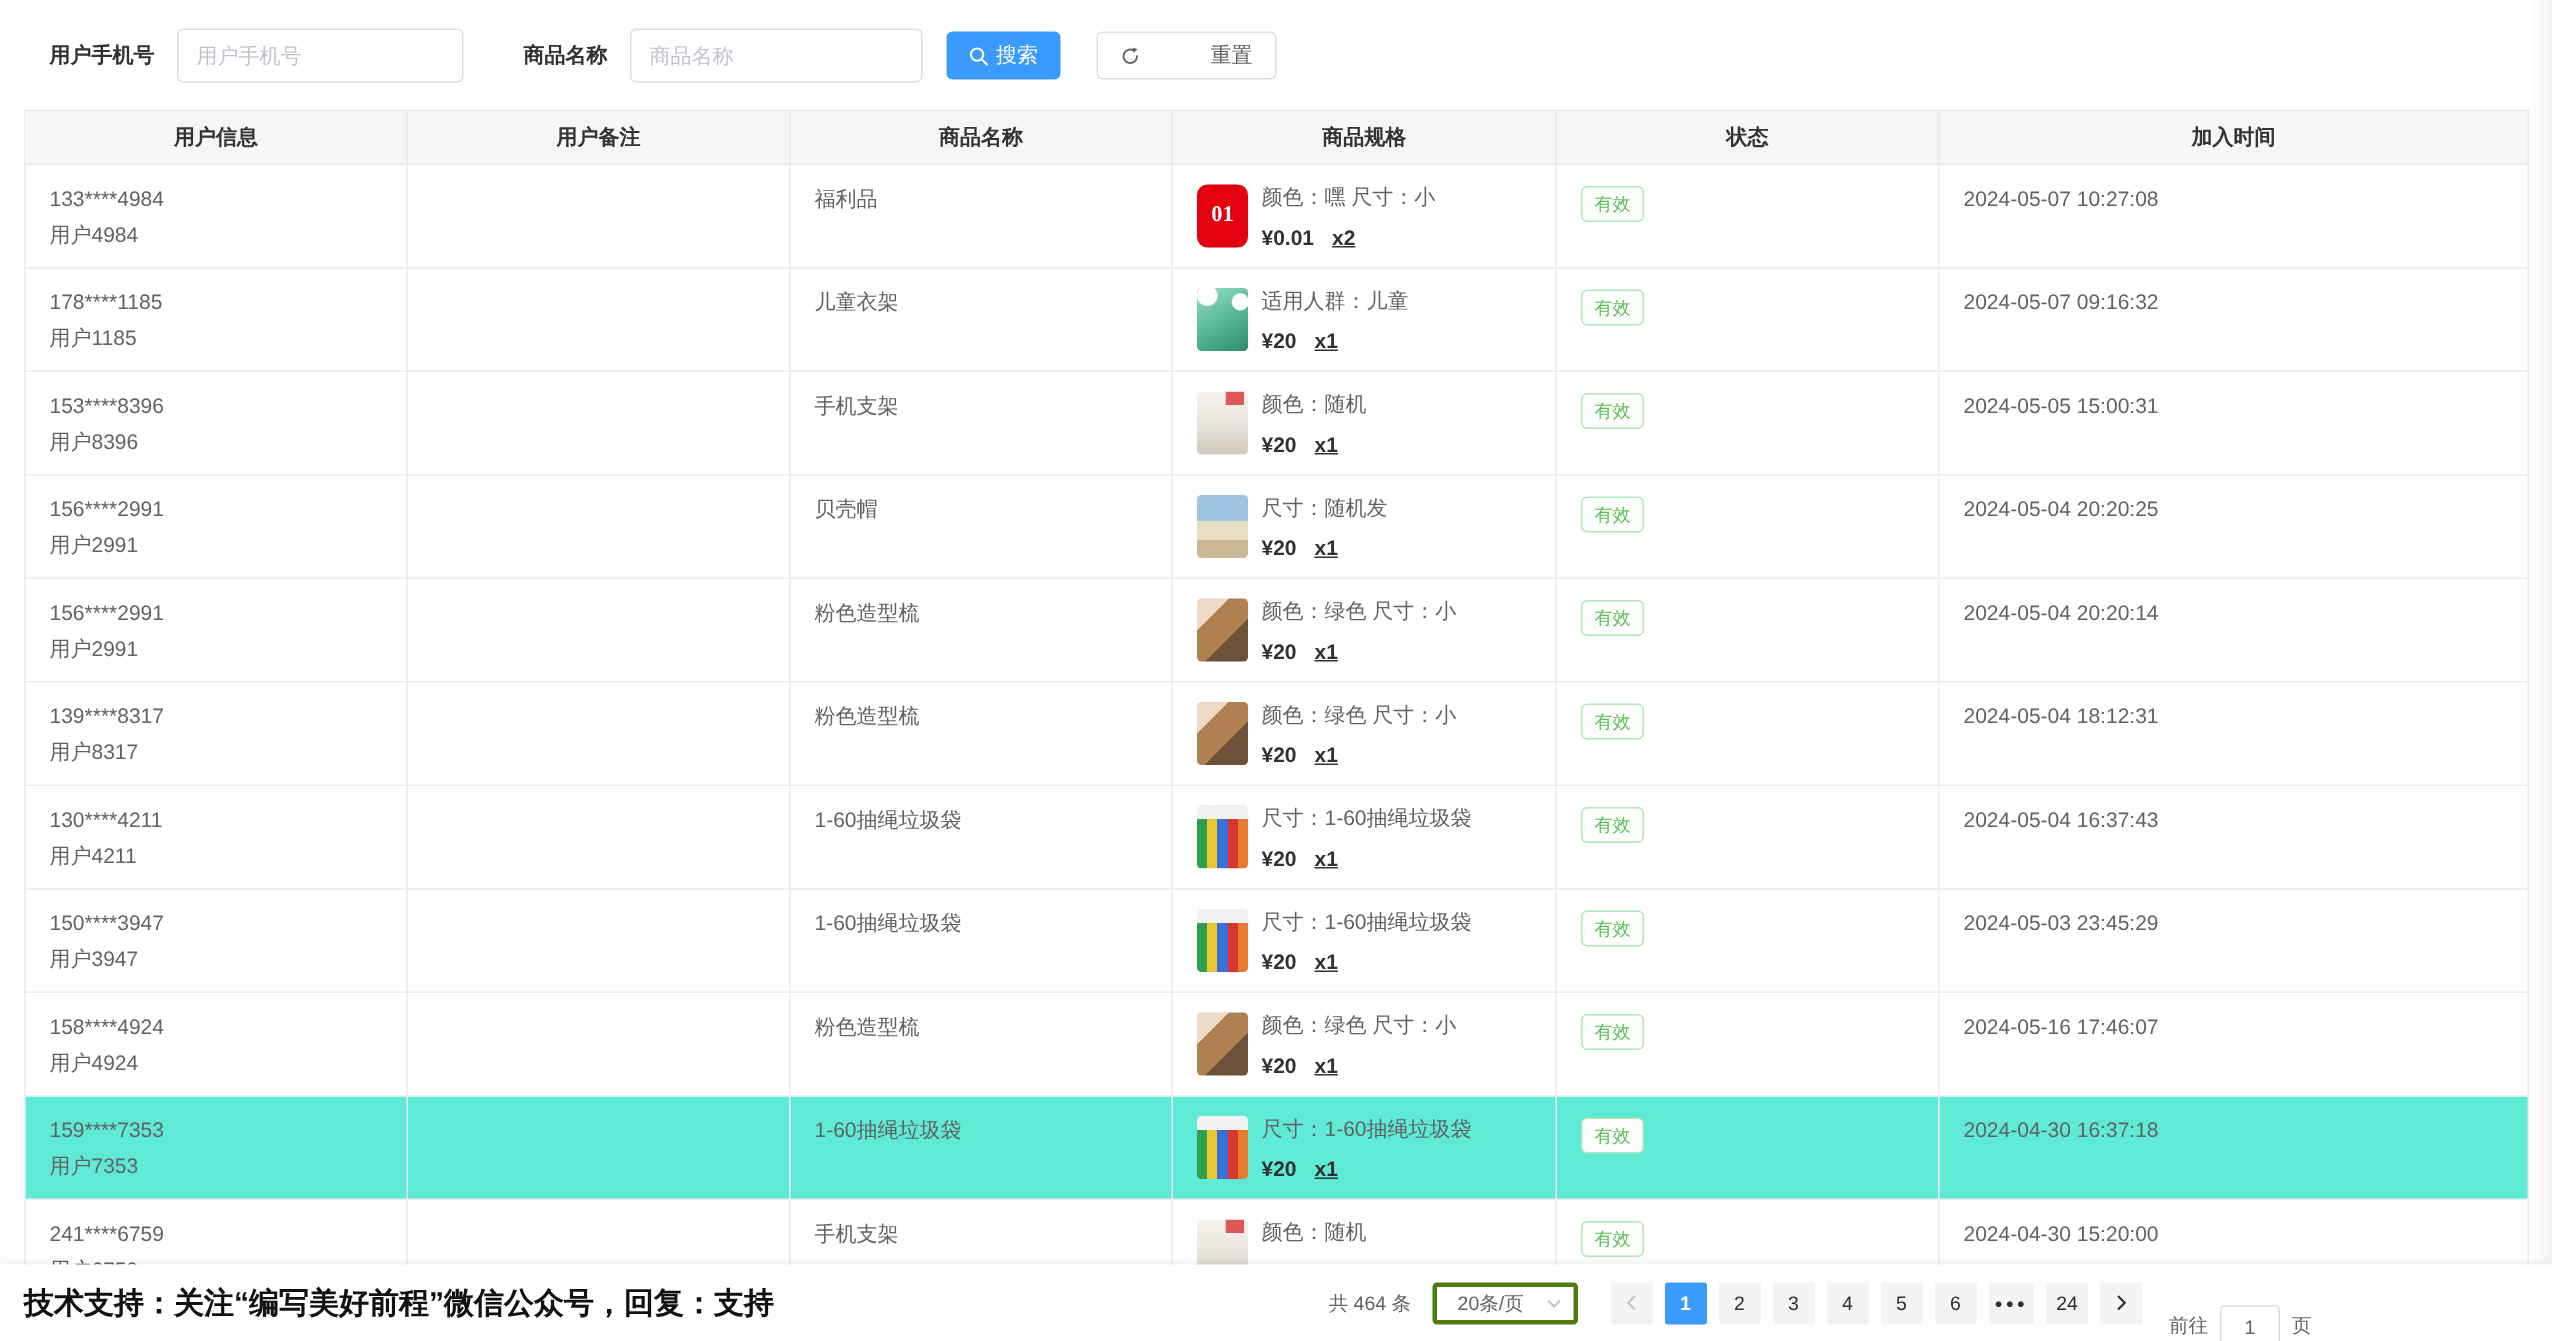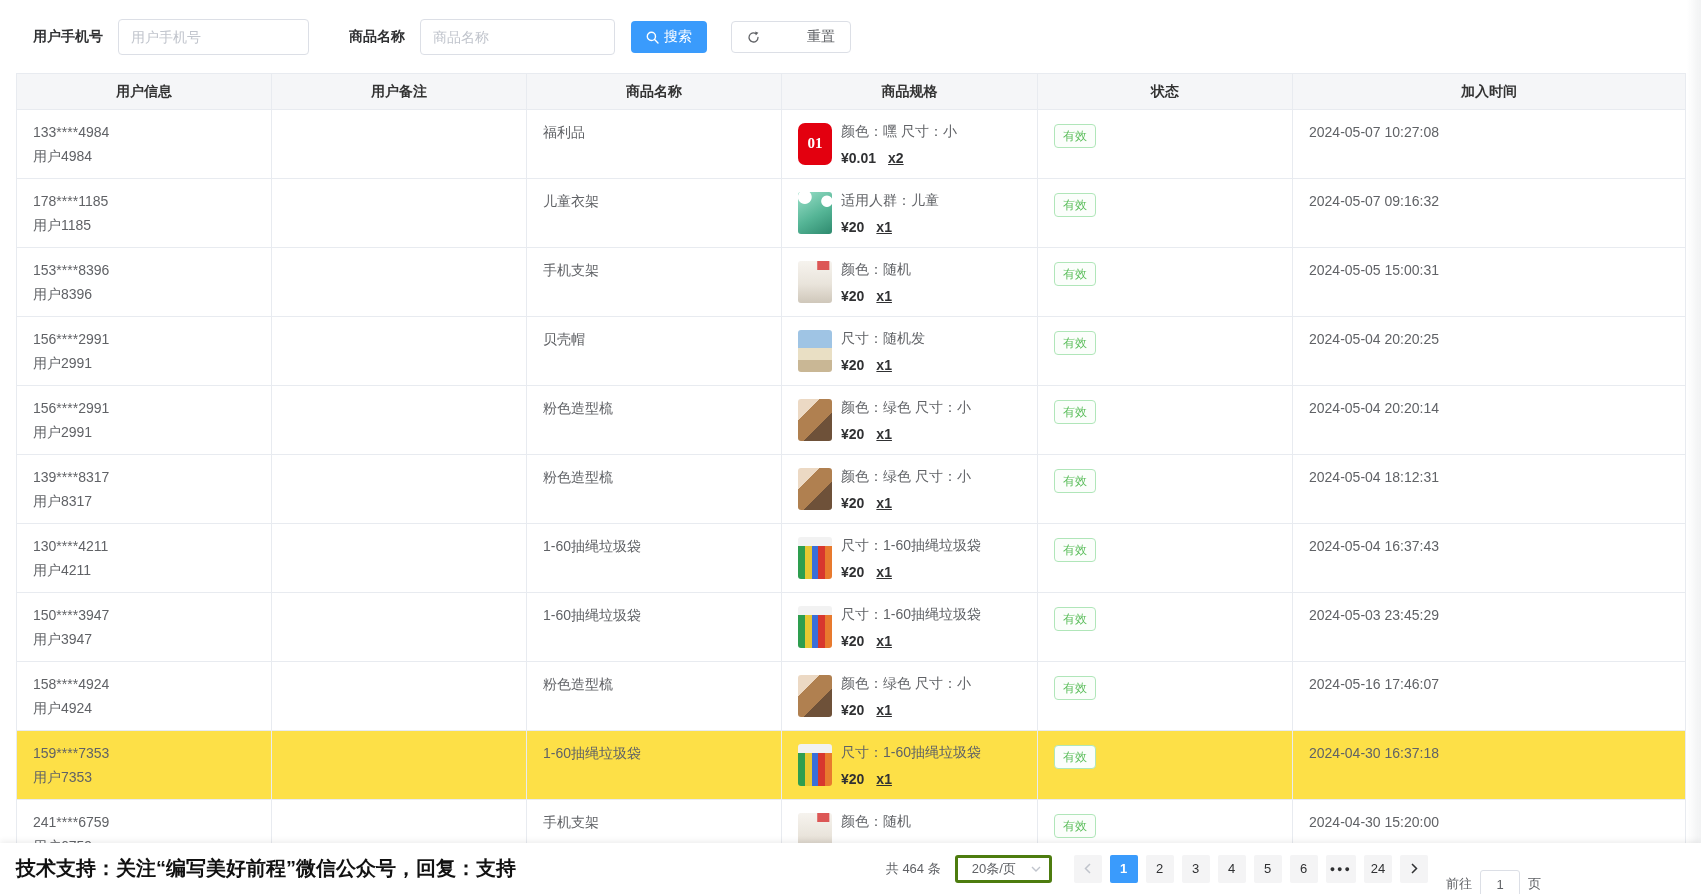--- a/index.html
+++ b/index.html
@@ -19,21 +19,21 @@
   .btn-primary { background:#3a9bfc; color:#fff; margin-left:16px; }
   .btn-default { background:#fff; border:1px solid #dcdfe6; color:#606266; margin-left:24px;gap:47px; }
 
   
   .table-wrap { margin:0 16px; }
   table { width:1669px; table-layout:fixed; border-collapse:collapse; }
   th, td { border:1px solid #e8ebf0; }
   th { background:#f5f6f8; height:36px; text-align:center; padding:0 16px;
     font-size:14px; font-weight:bold; color:#333; }
   td { height:69px; vertical-align:top; padding:14px 16px 0 16px; font-size:14px; color:#606266; }
-  tr.highlight td { background:#fde047; }
+  tr.highlight td { background:#5eead4; }
   .line2 { margin-top:8px; }
 
   .spec-cell { display:flex; align-items:center; gap:9px; margin-top:-3px; }
   .thumb { width:34px; height:42px; border-radius:3px; flex-shrink:0;
     display:flex; align-items:center; justify-content:center; overflow:hidden; }
   .thumb-label { color:#fff; font-weight:bold; font-size:15px;
     font-family:"Liberation Serif","DejaVu Serif",serif; }
   .thumb-tag-01 { background:#e3000f; border-radius:7px; }
   .thumb-green-hanger { background:
     radial-gradient(circle at 20% 12%, #ffffff 14%, rgba(255,255,255,0) 16%),

